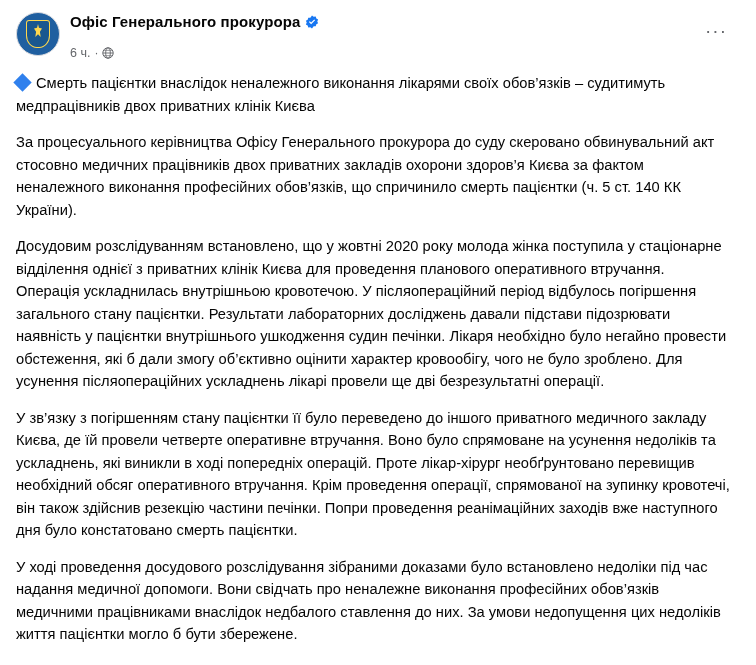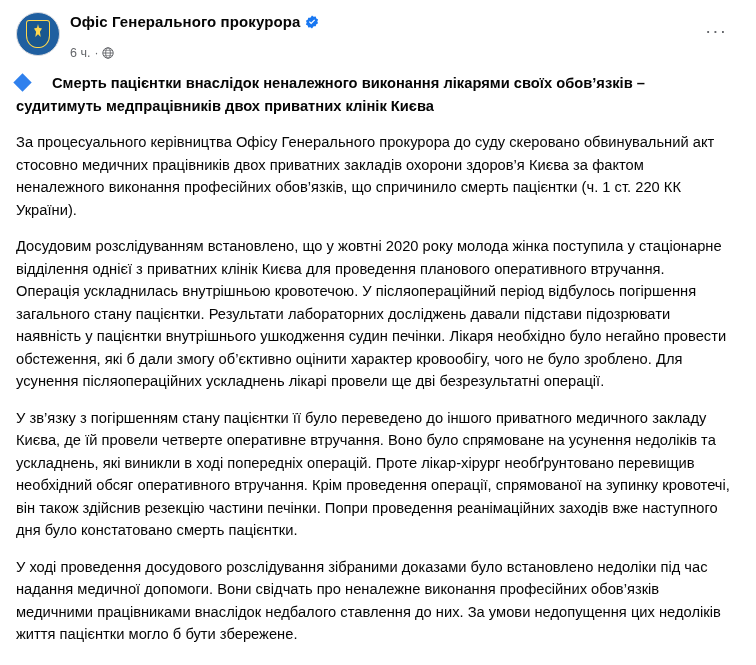--- a/index.html
+++ b/index.html
@@ -148,21 +148,21 @@
   .diamond {
     display: inline-block;
     width: 13px;
     height: 13px;
     background: #2f80ed;
     transform: rotate(45deg);
     margin-right: 7px;
     position: relative;
     top: 1px;
   }
-  .lead-text { font-weight: bold; margin-left: 16px; }
+  .lead-text { font-weight: normal; }
 </style>
 </head>
 <body>
 
 <div class="post">
 
   <div class="post-header">
 
     <div class="avatar">
       <span class="crest"></span>
@@ -193,19 +193,19 @@
       </div>
     </div>
 
     <div class="more-btn">···</div>
   </div>
 
   <div class="post-body">
     <p class="lead">
       <span class="diamond"></span><span class="lead-text">Смерть пацієнтки внаслідок неналежного виконання лікарями своїх обов’язків – судитимуть медпрацівників двох приватних клінік Києва</span>
     </p>
-    <p>За процесуального керівництва Офісу Генерального прокурора до суду скеровано обвинувальний акт стосовно медичних працівників двох приватних закладів охорони здоров’я Києва за фактом неналежного виконання професійних обов’язків, що спричинило смерть пацієнтки (ч. 1 ст. 220 КК України).</p>
+    <p>За процесуального керівництва Офісу Генерального прокурора до суду скеровано обвинувальний акт стосовно медичних працівників двох приватних закладів охорони здоров’я Києва за фактом неналежного виконання професійних обов’язків, що спричинило смерть пацієнтки (ч. 5 ст. 140 КК України).</p>
     <p>Досудовим розслідуванням встановлено, що у жовтні 2020 року молода жінка поступила у стаціонарне відділення однієї з приватних клінік Києва для проведення планового оперативного втручання. Операція ускладнилась внутрішньою кровотечою. У післяопераційний період відбулось погіршення загального стану пацієнтки. Результати лабораторних досліджень давали підстави підозрювати наявність у пацієнтки внутрішнього ушкодження судин печінки. Лікаря необхідно було негайно провести обстеження, які б дали змогу об’єктивно оцінити характер кровообігу, чого не було зроблено. Для усунення післяопераційних ускладнень лікарі провели ще дві безрезультатні операції.</p>
     <p>У зв’язку з погіршенням стану пацієнтки її було переведено до іншого приватного медичного закладу Києва, де їй провели четверте оперативне втручання. Воно було спрямоване на усунення недоліків та ускладнень, які виникли в ході попередніх операцій. Проте лікар-хірург необґрунтовано перевищив необхідний обсяг оперативного втручання. Крім проведення операції, спрямованої на зупинку кровотечі, він також здійснив резекцію частини печінки. Попри проведення реанімаційних заходів вже наступного дня було констатовано смерть пацієнтки.</p>
     <p>У ході проведення досудового розслідування зібраними доказами було встановлено недоліки під час надання медичної допомоги. Вони свідчать про неналежне виконання професійних обов’язків медичними працівниками внаслідок недбалого ставлення до них. За умови недопущення цих недоліків життя пацієнтки могло б бути збережене.</p>
   </div>
 
 </div>
 
 </body></html>

